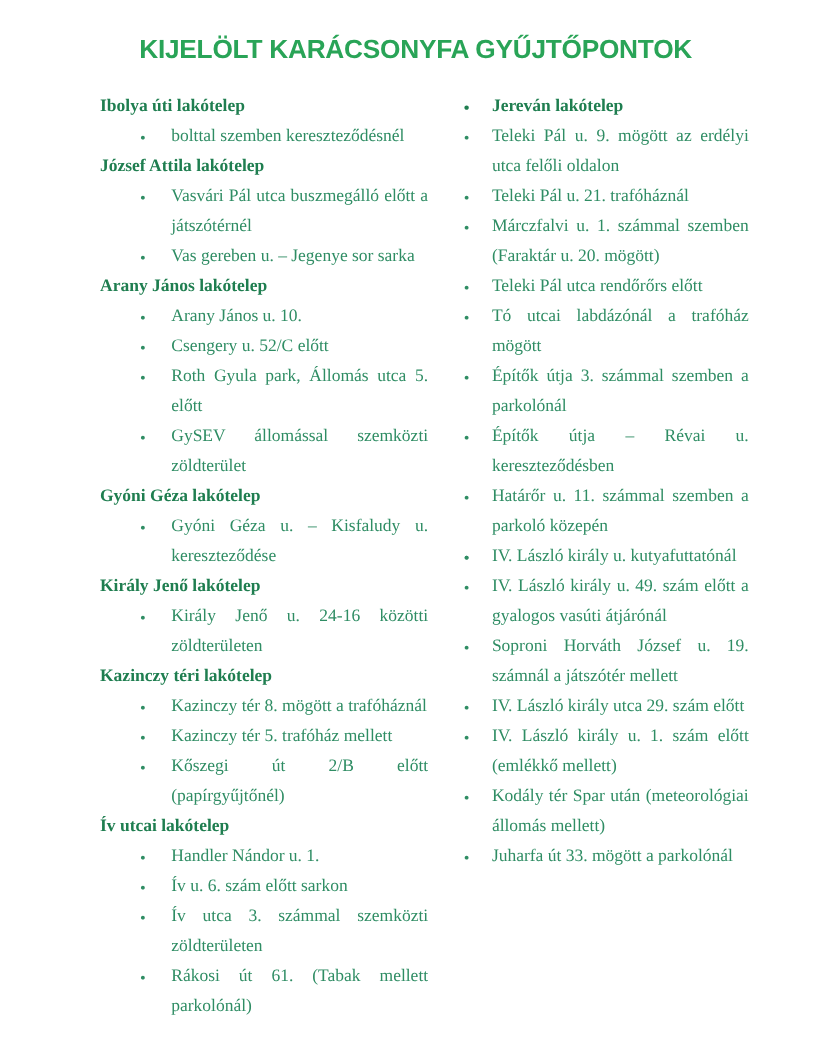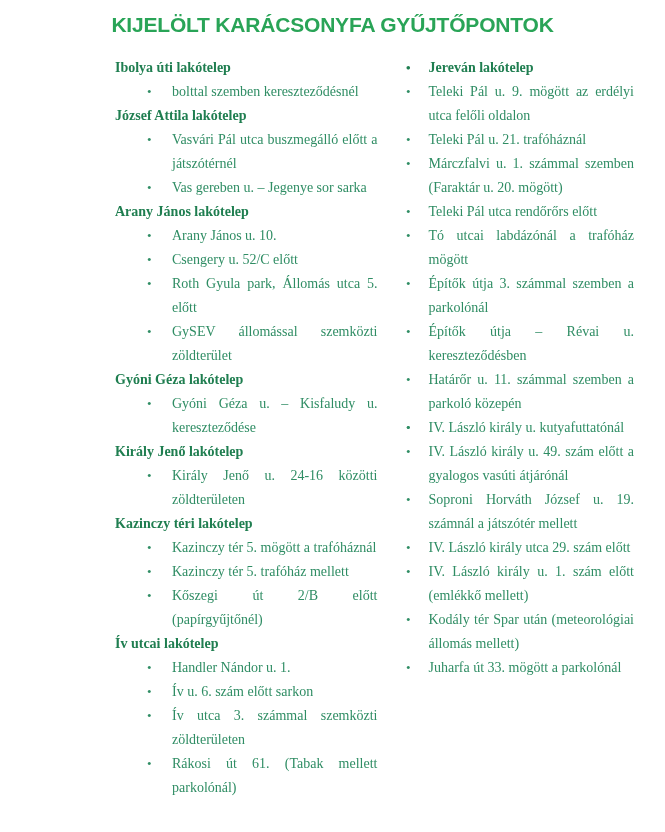--- a/index.html
+++ b/index.html
@@ -6,34 +6,33 @@
   html, body { margin: 0; padding: 0; }
   body {
     width: 665px; height: 832px;
     background: #ffffff;
     font-family: "Liberation Serif", serif;
     position: relative;
     overflow: hidden;
   }
   .page { position: absolute; inset: 0; background: #ffffff; }
   .title {
-    position: absolute; left: 0; top: 13px; width: 100%;
+    position: absolute; left: 0; top: 28px; width: 100%;
     text-align: center;
     font-family: "Liberation Sans", sans-serif;
     font-weight: bold;
     font-size: 21px;
     letter-spacing: -0.2px;
     color: var(--title-color, #29a457);
     white-space: nowrap;
   }
   .col {
-    position: absolute; top: 56px;
+    position: absolute; top: 74px;
     font-size: 14px; line-height: 24px;
     color: var(--body-color, #2f8d64);
-    margin-left: 35px;
   }
   .col-left  { left: 80px;  width: 262.5px; }
   .col-right { left: 371px; width: 228px; }
   .section-heading {
     font-weight: bold;
     color: var(--heading-color, #1f7e50);
     text-align: left;
     position: relative;
   }
   .section-heading.bulleted { padding-left: 22.5px; }
@@ -66,21 +65,21 @@
       <div class="section-heading"><span>Arany János lakótelep</span></div>
       <div class="item"><span class="bullet">•</span><span>Arany János u. 10.</span></div>
       <div class="item"><span class="bullet">•</span><span>Csengery u. 52/C előtt</span></div>
       <div class="item"><span class="bullet">•</span><span>Roth Gyula park, Állomás utca 5. előtt</span></div>
       <div class="item"><span class="bullet">•</span><span>GySEV állomással szemközti zöldterület</span></div>
       <div class="section-heading"><span>Gyóni Géza lakótelep</span></div>
       <div class="item"><span class="bullet">•</span><span>Gyóni Géza u. – Kisfaludy u. kereszteződése</span></div>
       <div class="section-heading"><span>Király Jenő lakótelep</span></div>
       <div class="item"><span class="bullet">•</span><span>Király Jenő u. 24-16 közötti zöldterületen</span></div>
       <div class="section-heading"><span>Kazinczy téri lakótelep</span></div>
-      <div class="item"><span class="bullet">•</span><span>Kazinczy tér 5. mögött a trafóháznál</span></div>
+      <div class="item"><span class="bullet">•</span><span>Kazinczy tér 8. mögött a trafóháznál</span></div>
       <div class="item"><span class="bullet">•</span><span>Kazinczy tér 5. trafóház mellett</span></div>
       <div class="item"><span class="bullet">•</span><span>Kőszegi út 2/B előtt (papírgyűjtőnél)</span></div>
       <div class="section-heading"><span>Ív utcai lakótelep</span></div>
       <div class="item"><span class="bullet">•</span><span>Handler Nándor u. 1.</span></div>
       <div class="item"><span class="bullet">•</span><span>Ív u. 6. szám előtt sarkon</span></div>
       <div class="item"><span class="bullet">•</span><span>Ív utca 3. számmal szemközti zöldterületen</span></div>
       <div class="item"><span class="bullet">•</span><span>Rákosi út 61. (Tabak mellett parkolónál)</span></div>
     </div>
   <div class="col col-right" id="col-right">
       <div class="section-heading bulleted"><span class="bullet">•</span><span>Jereván lakótelep</span></div>

